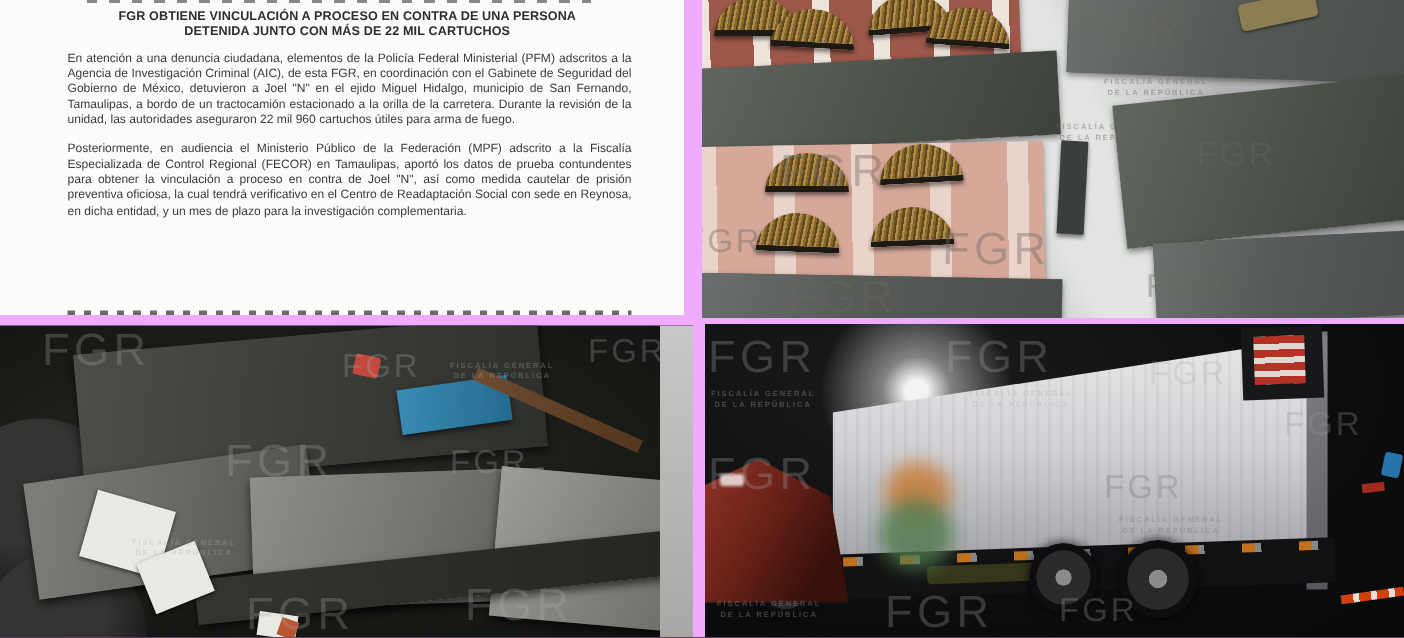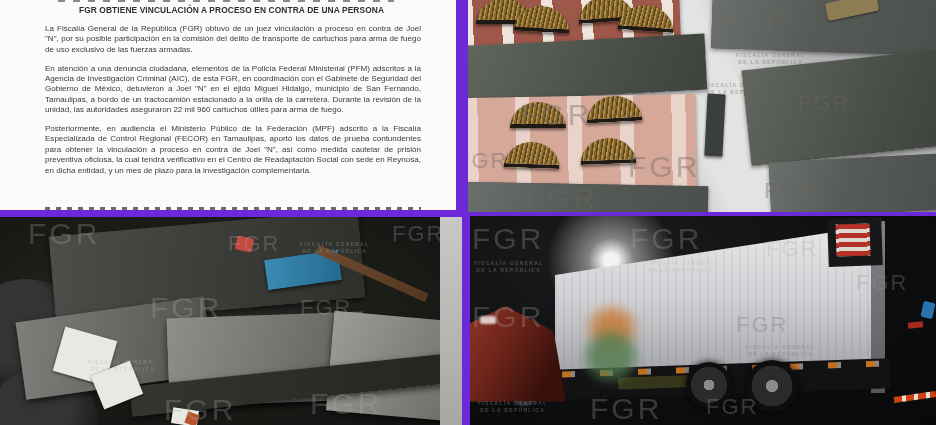--- a/index.html
+++ b/index.html
@@ -1,16 +1,16 @@
 <!DOCTYPE html>
 <html><head>
 <meta charset="utf-8">
 <style>
   html,body{margin:0;padding:0;background:#000;}
-  .canvas{position:relative;width:936px;height:425px;background:#6d28d9;overflow:hidden;
+  .canvas{position:relative;width:936px;height:425px;background:#f0abfc;overflow:hidden;
           font-family:"Liberation Sans",sans-serif;}
   .q{position:absolute;overflow:hidden;}
 
   
   #doc{left:0;top:0;width:456px;height:210px;background:#fbfbfa;color:#3a3a3a;}
   .doc-top-sliver{position:absolute;top:0;left:58px;width:336px;height:2px;opacity:.65;
     background:repeating-linear-gradient(90deg,#4a4a4a 0 7px,transparent 7px 15px);}
   .doc-title{margin:6px 38px 0 45px;text-align:center;font-weight:bold;
     font-size:8.4px;line-height:9.8px;color:#2e2e2e;letter-spacing:.1px;}
   .doc-body{margin:8px 35px 0 45px;font-size:8.05px;line-height:10.4px;text-align:justify;}
@@ -65,23 +65,23 @@
 </style>
 </head>
 <body>
 
 <div class="canvas">
 
   <div class="q" id="doc">
     <div class="doc-top-sliver"></div>
     <div class="doc-title">
       <div>FGR OBTIENE VINCULACIÓN A PROCESO EN CONTRA DE UNA PERSONA</div>
+      <div>DETENIDA JUNTO CON MÁS DE 22 MIL CARTUCHOS</div>
     </div>
     <div class="doc-body">
-      <p>La Fiscalía General de la República (FGR) obtuvo de un juez vinculación a proceso en contra de Joel "N", por su posible participación en la comisión del delito de transporte de cartuchos para arma de fuego de uso exclusivo de las fuerzas armadas.</p>
       <p>En atención a una denuncia ciudadana, elementos de la Policía Federal Ministerial (PFM) adscritos a la Agencia de Investigación Criminal (AIC), de esta FGR, en coordinación con el Gabinete de Seguridad del Gobierno de México, detuvieron a Joel "N" en el ejido Miguel Hidalgo, municipio de San Fernando, Tamaulipas, a bordo de un tractocamión estacionado a la orilla de la carretera. Durante la revisión de la unidad, las autoridades aseguraron 22 mil 960 cartuchos útiles para arma de fuego.</p>
       <p>Posteriormente, en audiencia el Ministerio Público de la Federación (MPF) adscrito a la Fiscalía Especializada de Control Regional (FECOR) en Tamaulipas, aportó los datos de prueba contundentes para obtener la vinculación a proceso en contra de Joel "N", así como medida cautelar de prisión preventiva oficiosa, la cual tendrá verificativo en el Centro de Readaptación Social con sede en Reynosa, en dicha entidad, y un mes de plazo para la investigación complementaria.</p>
     </div>
     <div class="doc-bottom-sliver"></div>
   </div>
 
   <div class="q" id="ammo">
     <div class="floor-sheen"></div>
 
     <div class="crate crate-red" style="left:-6px;top:-4px;width:218px;height:46px;transform:rotate(-2deg);"></div>

